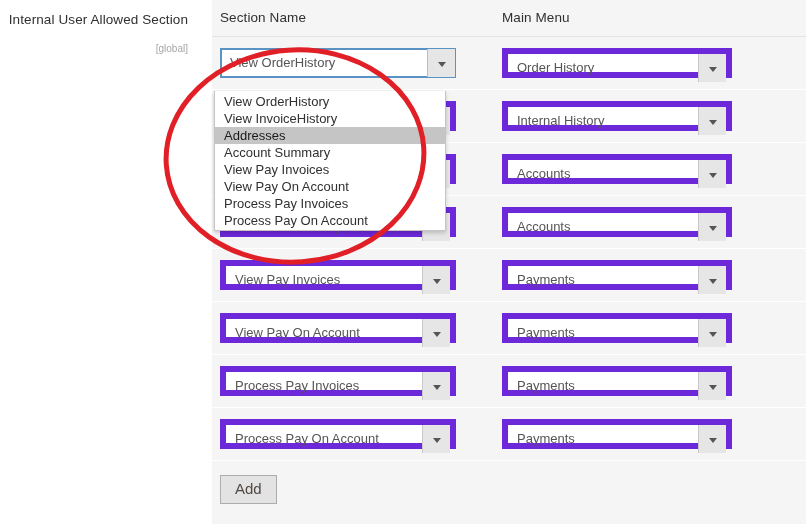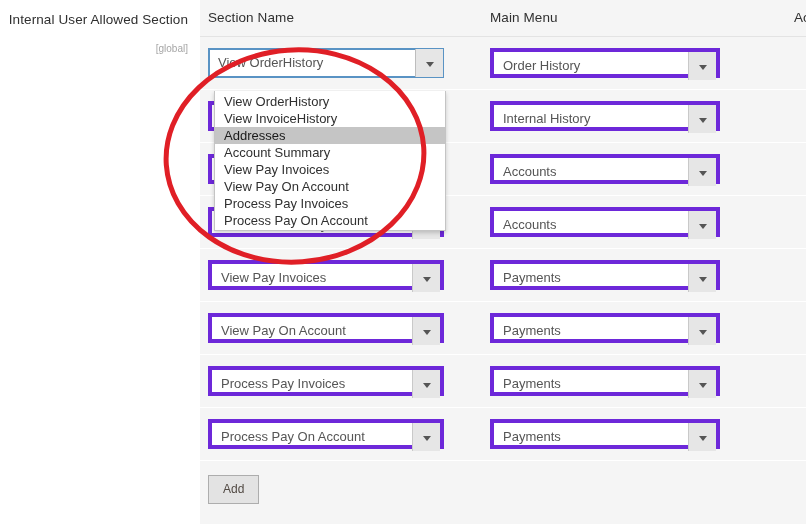--- a/index.html
+++ b/index.html
@@ -42,21 +42,21 @@
   .field-scope {
     font-size: 10px;
     color: #a6a6a6;
     line-height: 13px;
     margin-top: 14px;
   }
 
   
   .dynamic-rows {
     position: absolute;
-    left: 200px;
+    left: 212px;
     top: 0;
     width: 592px;
     background: #0c4a6e;
   }
   table.data-grid {
     border-collapse: collapse;
     width: 592px;
     table-layout: fixed;
   }
   table.data-grid thead th {
@@ -81,21 +81,21 @@
     vertical-align: middle;
   }
   table.data-grid tbody tr:last-child td { border-bottom: none; }
 
   
   .select {
     position: relative;
     display: block;
     height: 30px;
     box-sizing: border-box;
-    border: 4px solid #6d28d9;
+    border: 6px solid #6d28d9;
     background: #ffffff;
     width: 100%;
   }
   .select .sel-text {
     position: absolute;
     left: 9px;
     top: 0;
     right: 30px;
     line-height: 28px;
     font-size: 13px;
@@ -141,21 +141,21 @@
   .action-cell { text-align: right; padding-right: 16px !important; }
 
   
   .add-row-cell {
     padding: 14px 8px 20px 8px !important;
     background: #f5f5f5;
   }
   .btn-add {
     display: inline-block;
     font-family: "Liberation Sans", sans-serif;
-    font-size: 12px;
+    font-size: 15px;
     color: #514943;
     background: #e3e3e3;
     border: 1px solid #adadad;
     padding: 5px 14px 6px 14px;
     line-height: 16px;
     cursor: pointer;
   }
 
   
   .dropdown-list {

